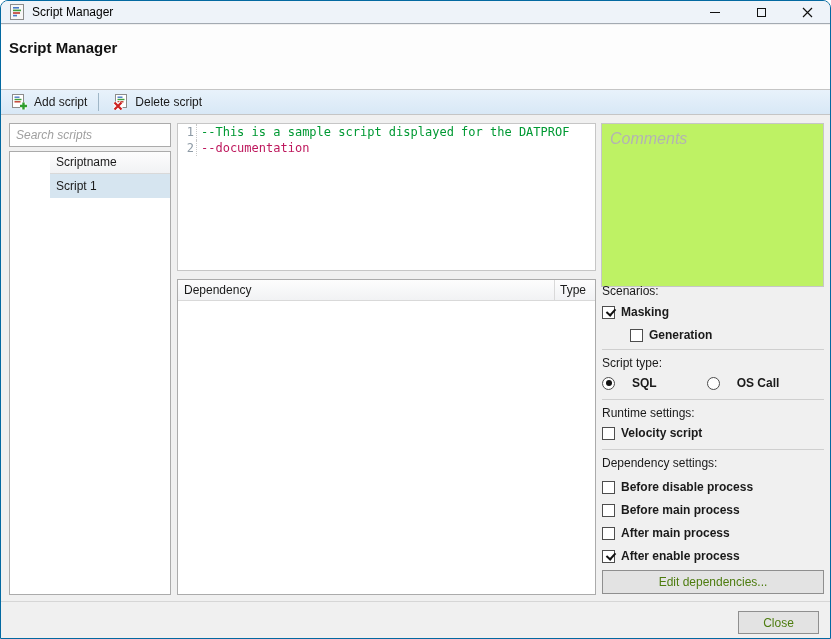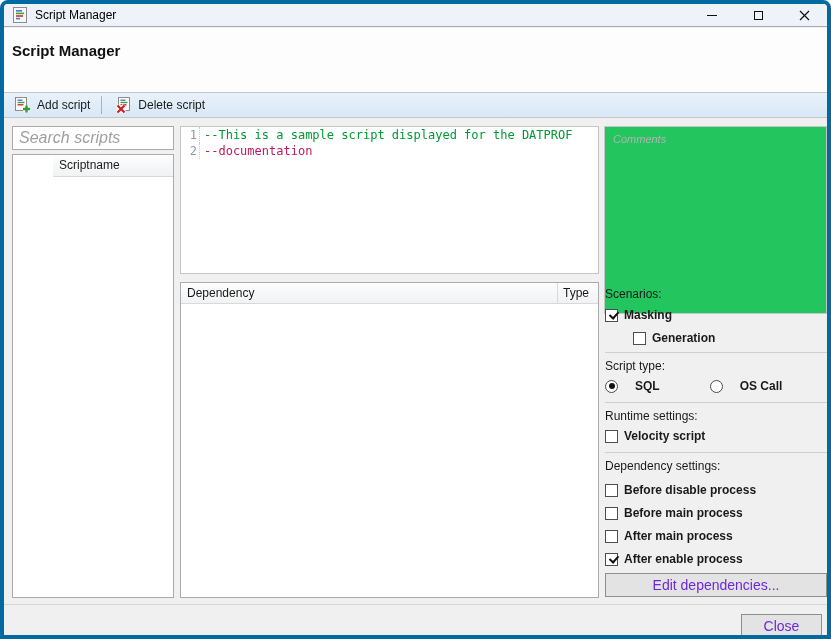--- a/index.html
+++ b/index.html
@@ -1,20 +1,20 @@
 <!DOCTYPE html>
 <html><head>
 <meta charset="utf-8">
 <style>
   * { box-sizing: border-box; margin: 0; padding: 0; }
   html,body { width: 831px; height: 639px; }
   body { font-family: "Liberation Sans", sans-serif; font-size: 12px; color: #1a1a1a; background:#fff; }
   .window {
     position: relative; width: 831px; height: 639px; background: #f0f0f0;
-    border: 4px solid #0369a1; border-radius: 8px 8px 0 0; overflow: hidden;
+    border: 1px solid #0369a1; border-radius: 8px 8px 0 0; overflow: hidden;
   }
   
   .titlebar {
     position: absolute; left:0; top:0; width:100%; height:23px;
     background: #eef3f9; border-bottom: 1px solid #a3aab2;
     display: flex; align-items: center;
   }
   .titlebar-icon { width:16px; height:16px; margin: 0 7px 0 8px; flex: none; }
   .titlebar-title { font-size: 12px; color:#000; }
   .win-controls { position:absolute; right:0; top:0; height:22px; display:flex; }
@@ -31,41 +31,41 @@
     background: linear-gradient(180deg,#e8f2fb,#d8e8f6);
     border-top:1px solid #c5c5c5; border-bottom:1px solid #c5c5c5;
     display:flex; align-items:center;
   }
   .tool-btn { display:flex; align-items:center; gap:6px; padding:0 8px; height:22px; margin-left:2px; cursor:default; }
   .tool-sep { width:1px; height:18px; background:#9fb6c7; margin:0 3px; }
   
   .search-box {
     position:absolute; left:8px; top:122px; width:162px; height:24px;
     border:1px solid #ababab; background:#fff; padding:0 6px; font-family:"Liberation Sans",sans-serif;
-    font-size:16px; color:#222; outline:none;
+    font-size:12px; color:#222; outline:none;
   }
   .search-box::placeholder { font-style: italic; color:#9f9f9f; }
   .script-list { position:absolute; left:8px; top:150px; width:162px; height:444px; background:#fff; border:1px solid #ababab;padding-left:40px; }
   .list-header {
     height:22px; line-height:21px; padding-left:6px;
     background: linear-gradient(180deg,#fdfdfd,#f1f2f4); border-bottom:1px solid #d9d9d9;
   }
   .list-row { height:24px; line-height:24px; padding-left:6px; }
   .list-row.selected { background:#d6e5f0; }
   
   .editor { position:absolute; left:176px; top:122px; width:419px; height:148px; background:#fff; border:1px solid #c6c6c6; overflow:hidden; }
   .code-line { display:flex; height:16px; line-height:16px; font-family:"DejaVu Sans Mono", monospace; font-size:12px; }
   .line-num { width:18px; text-align:right; color:#8d9aa5; flex:none; padding-right:2px; }
   .line-gutter { width:2px; border-left:1px dotted #c8c8c8; flex:none; margin-right:3px; }
   .line-text { white-space:pre; }
   
   .comments {
-    position:absolute; left:600px; top:122px; width:223px; height:188px;
-    border:1px solid #c6c6c6; background:#22c55e; resize:none; outline:none;
-    font-family:"Liberation Sans",sans-serif; font-size:11px; padding:6px 8px; color:#222;
+    position:absolute; left:600px; top:122px; width:223px; height:164px;
+    border:1px solid #c6c6c6; background:#bef264; resize:none; outline:none;
+    font-family:"Liberation Sans",sans-serif; font-size:16px; padding:6px 8px; color:#222;
   }
   .comments::placeholder { font-style:italic; color:#b3b3b3; }
   
   .dep-table { position:absolute; left:176px; top:278px; width:419px; height:316px; background:#fff; border:1px solid #ababab; }
   .dep-header { display:flex; height:21px; line-height:20px; background:linear-gradient(180deg,#fdfdfd,#f1f2f4); border-bottom:1px solid #d9d9d9; }
   .dep-col-main { flex:1; padding-left:6px; border-right:1px solid #d9d9d9; }
   .dep-col-type { width:40px; padding-left:5px; }
   
   .options { position:absolute; left:601px; top:278px; width:222px; height:316px; }
   .opt-label { position:absolute; left:0; font-size:12px; color:#1a1a1a; }
@@ -73,21 +73,21 @@
   .opt-sep { position:absolute; left:0; width:222px; height:1px; background:#cfcfcf; }
   .checkbox { width:13px; height:13px; border:1px solid #4d4d4d; background:#fff; position:relative; flex:none; }
   .checkbox.checked::after {
     content:""; position:absolute; left:2px; top:0px; width:7px; height:4px;
     border-left:2px solid #111; border-bottom:2px solid #111; transform:rotate(-48deg) translate(0,2px);
   }
   .radio { width:13px; height:13px; border:1px solid #4d4d4d; border-radius:50%; background:#fff; position:relative; flex:none; }
   .radio.checked::after { content:""; position:absolute; left:2.5px; top:2.5px; width:6px; height:6px; border-radius:50%; background:#111; }
   .btn {
     background:#e3e3e3; border:1px solid #8f8f8f; font-family:"Liberation Sans",sans-serif;
-    font-size:14px; color:#6d28d9; text-align:center; cursor:default;
+    font-size:12px; color:#4d7c0f; text-align:center; cursor:default;
   }
   .edit-deps-btn { position:absolute; left:0; top:291px; width:222px; height:24px; }
   
   .footer-sep { position:absolute; left:0; top:600px; width:100%; height:1px; background:#d6d6d6; }
   .close-btn { position:absolute; left:737px; top:610px; width:81px; height:23px; }
 </style>
 </head>
 <body>
 
 <div class="window">
@@ -142,20 +142,23 @@
         <path d="M2.5 8.5 L9.5 15.5 M9.5 8.5 L2.5 15.5" stroke="#fff" stroke-width="4.5"></path>
         <path d="M2.5 8.5 L9.5 15.5 M9.5 8.5 L2.5 15.5" stroke="#cc2222" stroke-width="2.2"></path>
       </svg>
       <span>Delete script</span>
     </div>
   </div>
 
   <input class="search-box" type="text" placeholder="Search scripts" style="">
   <div class="script-list">
     <div class="list-header">Scriptname</div>
+    <div class="list-row selected">
+      <span>Script 1</span>
+    </div>
   </div>
 
   <div class="editor">
     <div class="code-line">
       <span class="line-num">1</span>
       <span class="line-gutter"></span>
       <span class="line-text code-comment" style="color: rgb(0, 153, 51);">--This is a sample script displayed for the DATPROF</span>
     </div>
     <div class="code-line">
       <span class="line-num">2</span>

